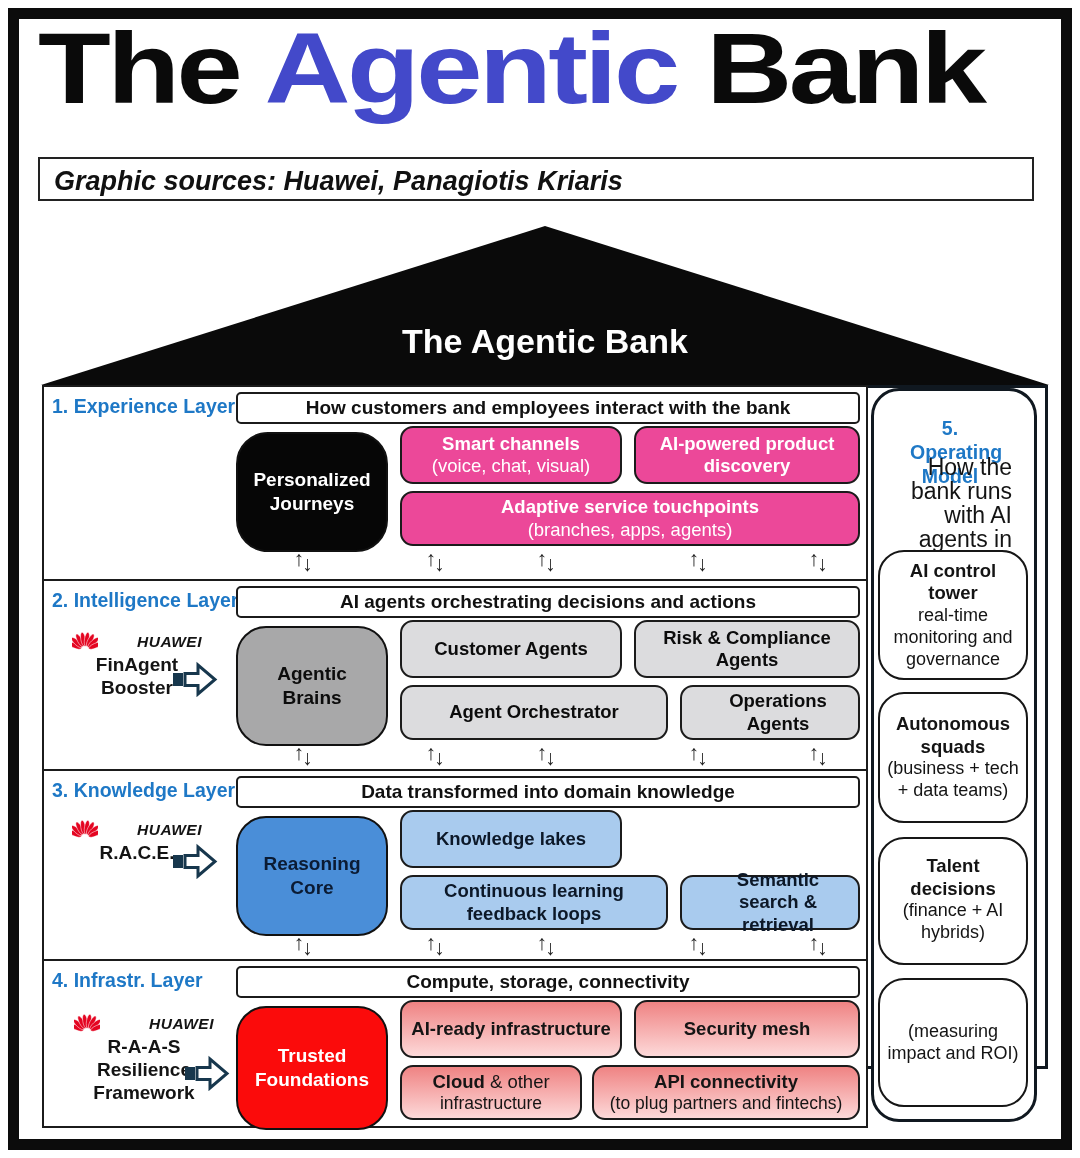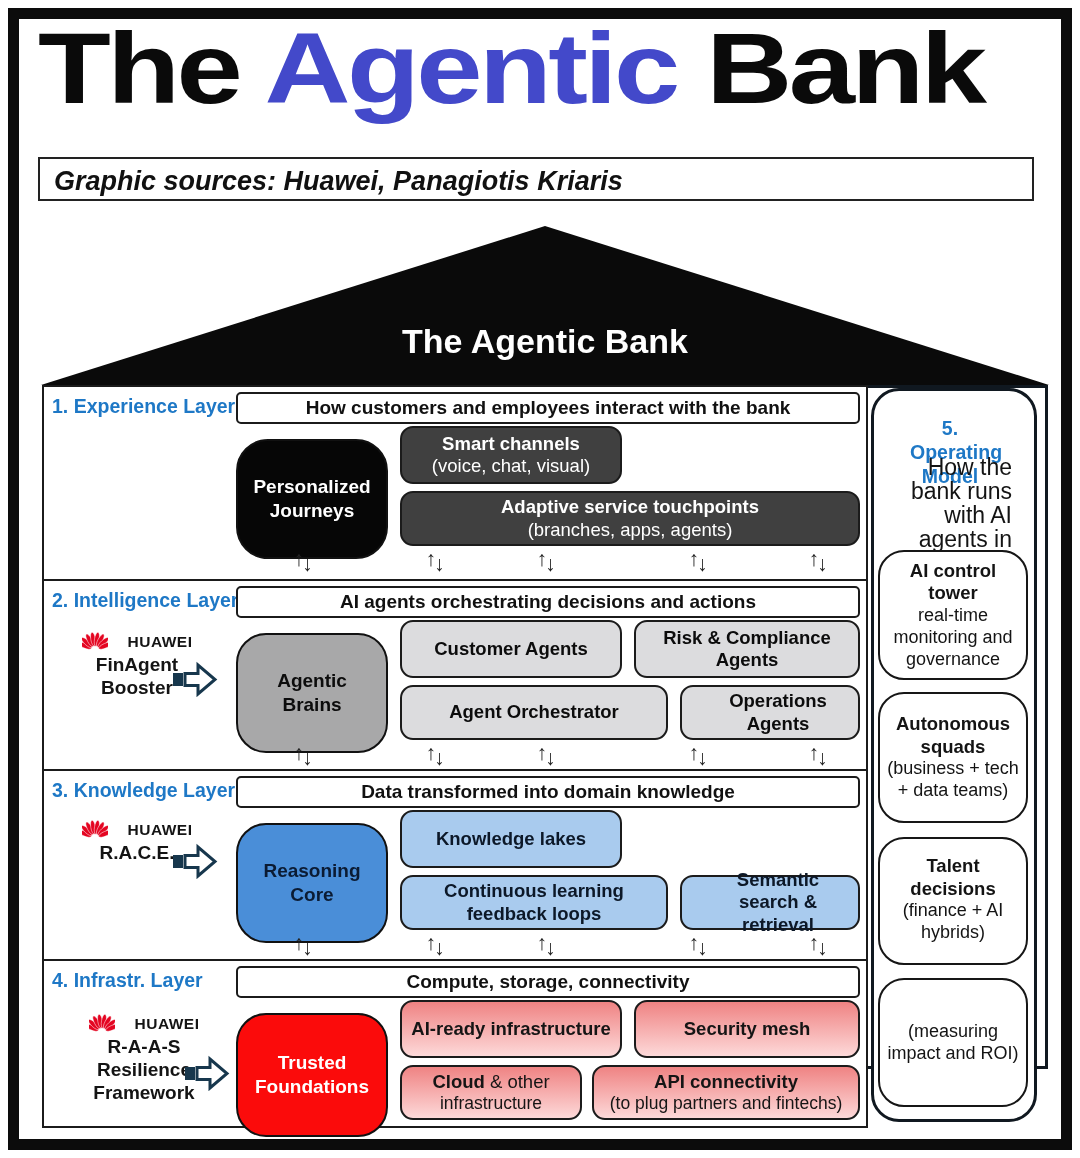--- a/index.html
+++ b/index.html
@@ -31,54 +31,54 @@
   #layer1{top:-3px;height:198px;}
   #layer2{top:191px;height:194px;}
   #layer3{top:381px;height:194px;}
   #layer4{top:571px;height:169px;}
 
   .layer-label{position:absolute;left:8px;top:8px;color:#1e78c6;font-weight:bold;font-size:19.5px;}
   .header-box{position:absolute;left:192px;top:5px;width:624px;height:32px;border:2px solid #1b1b1b;
               border-radius:5px;background:#fff;display:flex;align-items:center;justify-content:center;
               font-weight:bold;font-size:19px;box-sizing:border-box;}
 
-  .feature{position:absolute;left:192px;top:52px;width:152px;height:120px;border:2px solid #111;
+  .feature{position:absolute;left:192px;top:45px;width:152px;height:120px;border:2px solid #111;
            border-radius:30px;display:flex;align-items:center;justify-content:center;text-align:center;
            font-weight:bold;font-size:19px;line-height:1.25;padding:0 12px;box-sizing:border-box;}
   #layer1 .feature{background:#060606;color:#fff;border-radius:32px;}
   #layer2 .feature{background:#a8a8a9;color:#0c0c0c;}
   #layer3 .feature{background:#4a8ed8;color:#0b1b33;}
   #layer4 .feature{background:#fb0b0b;color:#fff;height:124px;}
 
   .bx{position:absolute;border:2px solid #1b1b1b;border-radius:13px;display:flex;flex-direction:column;
       align-items:center;justify-content:center;text-align:center;line-height:1.2;font-size:18.5px;
       padding:2px 8px;box-sizing:border-box;}
   .bx .t{font-weight:bold;}
   .bx .s{font-weight:normal;}
-  .g1{background:#404040;color:#ffffff;}
+  .g1{background:#ec4899;color:#ffffff;}
   .g2{background:#dcdcde;color:#0c0c0c;}
   .b3{background:#a9cbee;color:#0c1828;}
   .p4{background:linear-gradient(180deg,#ef8383 0%,#fdd9d9 100%);color:#151515;}
   .p4 .s{font-size:17.5px;}
 
   .r1a{left:356px;top:39px;width:222px;height:58px;}
   .r1b{left:590px;top:39px;width:226px;height:58px;}
   .r2w{left:356px;top:104px;width:460px;height:55px;}
   .r2a{left:356px;top:104px;width:268px;height:55px;}
   .r2b{left:636px;top:104px;width:180px;height:55px;padding-left:24px;}
   .r2c{left:356px;top:104px;width:182px;height:55px;}
   .r2d{left:548px;top:104px;width:268px;height:55px;}
 
   .ud{position:absolute;top:160px;width:40px;margin-left:-20px;text-align:center;font-size:21px;
       color:#222;letter-spacing:-2px;}
   .ud .dn{position:relative;top:5px;}
 
   
   .partner{position:absolute;text-align:center;color:#141414;}
-  .brandrow{display:flex;align-items:center;justify-content:center;gap:20px;}
+  .brandrow{display:flex;align-items:center;justify-content:space-between;gap:20px;font-style:italic;}
   .hlogo{width:26px;height:22px;}
   .brand{font-size:15.5px;font-weight:bold;letter-spacing:.5px;}
   .pline{font-size:19px;font-weight:bold;line-height:23px;}
   #layer2 .partner{left:28px;top:50px;width:130px;}
   #layer3 .partner{left:28px;top:48px;width:130px;}
   #layer4 .partner{left:30px;top:52px;width:140px;}
   .partner .pline:first-of-type{margin-top:7px;}
   .blockarrow{position:absolute;width:46px;height:36px;}
   #layer2 .blockarrow{left:128px;top:80px;}
   #layer3 .blockarrow{left:128px;top:72px;}
@@ -121,20 +121,23 @@
       <div class="header-box">
           <span>How customers and employees interact with the bank</span>
         </div>
       <div class="feature">
           <span>Personalized Journeys</span>
         </div>
       <div class="bx g1 r1a">
         <div class="t">Smart channels</div>
         <div class="s">(voice, chat, visual)</div>
       </div>
+      <div class="bx g1 r1b">
+        <div class="t">AI-powered product discovery</div>
+      </div>
       <div class="bx g1 r2w">
         <div class="t">Adaptive service touchpoints</div>
         <div class="s">(branches, apps, agents)</div>
       </div>
       <span class="ud" style="left:258px"><span>↑</span><span class="dn">↓</span></span>
       <span class="ud" style="left:390px"><span>↑</span><span class="dn">↓</span></span>
       <span class="ud" style="left:501px"><span>↑</span><span class="dn">↓</span></span>
       <span class="ud" style="left:653px"><span>↑</span><span class="dn">↓</span></span>
       <span class="ud" style="left:773px"><span>↑</span><span class="dn">↓</span></span>
     </section>

